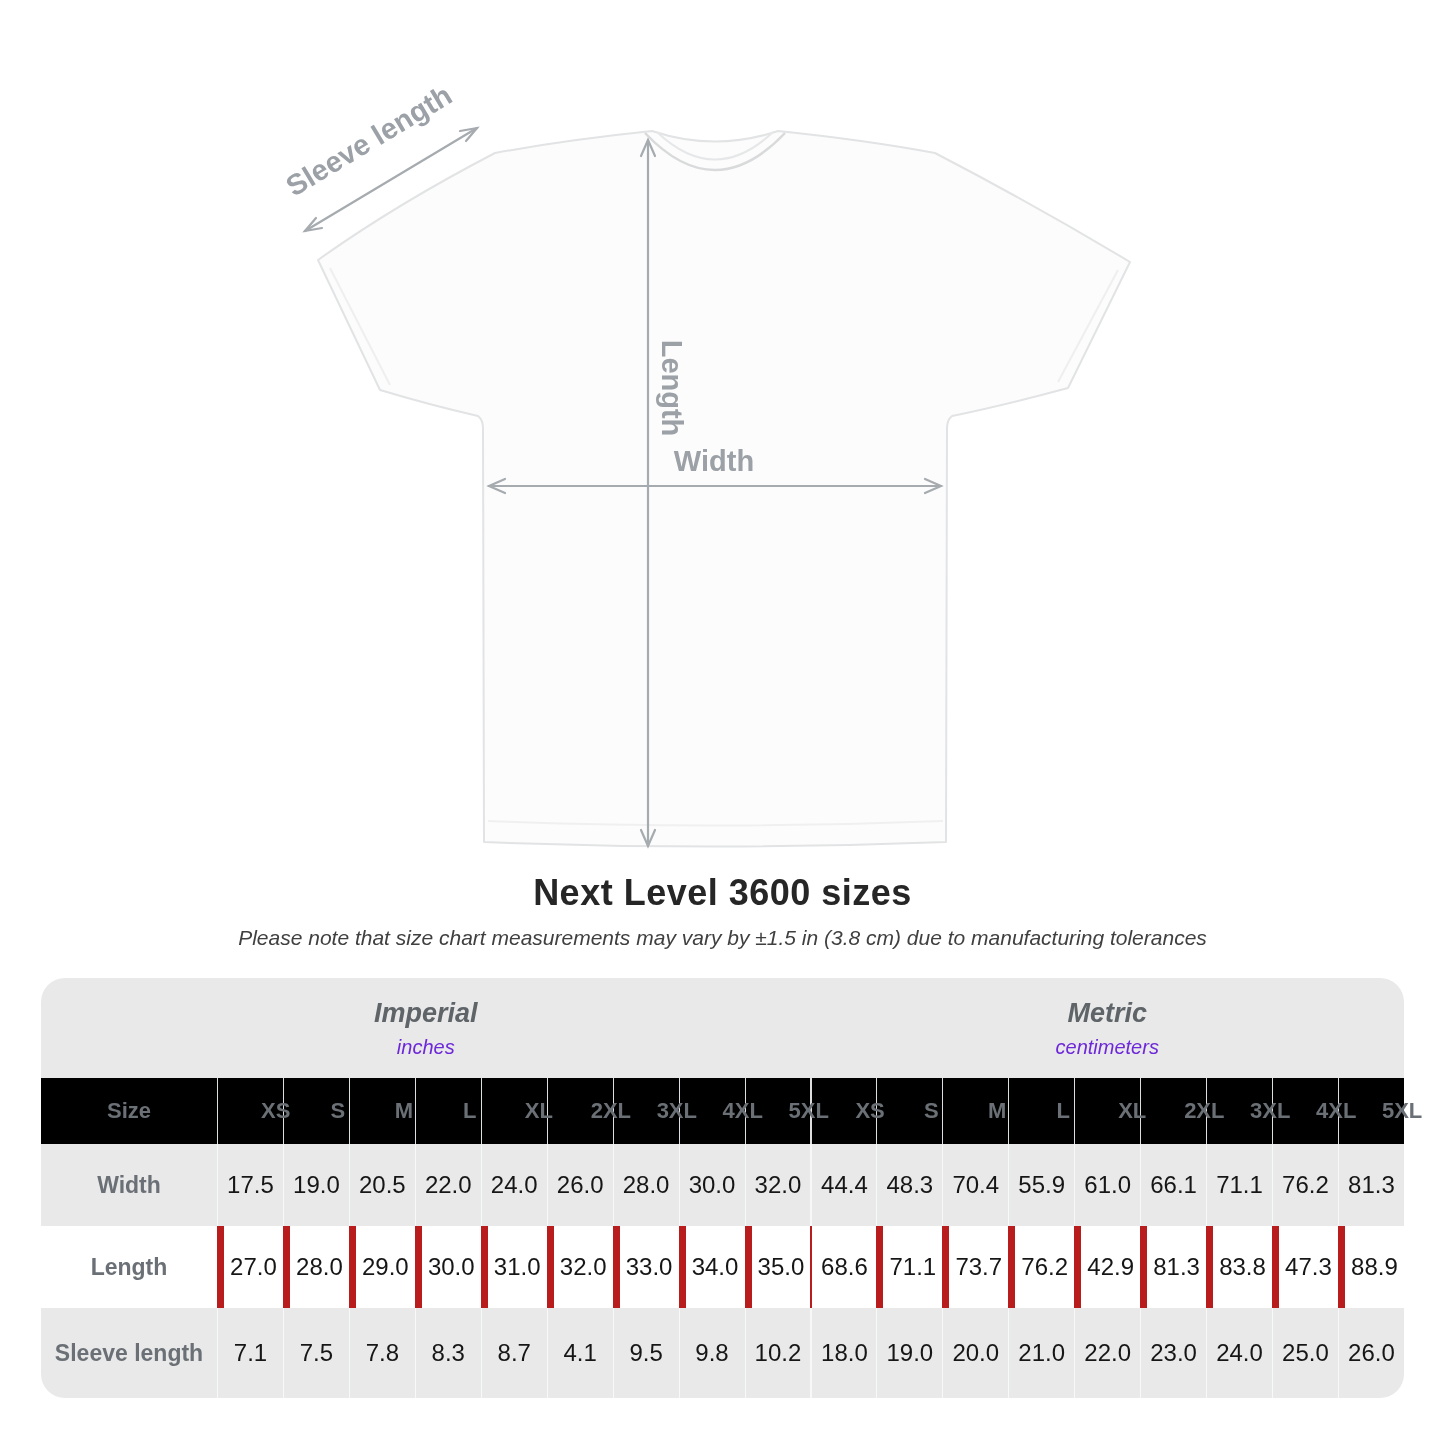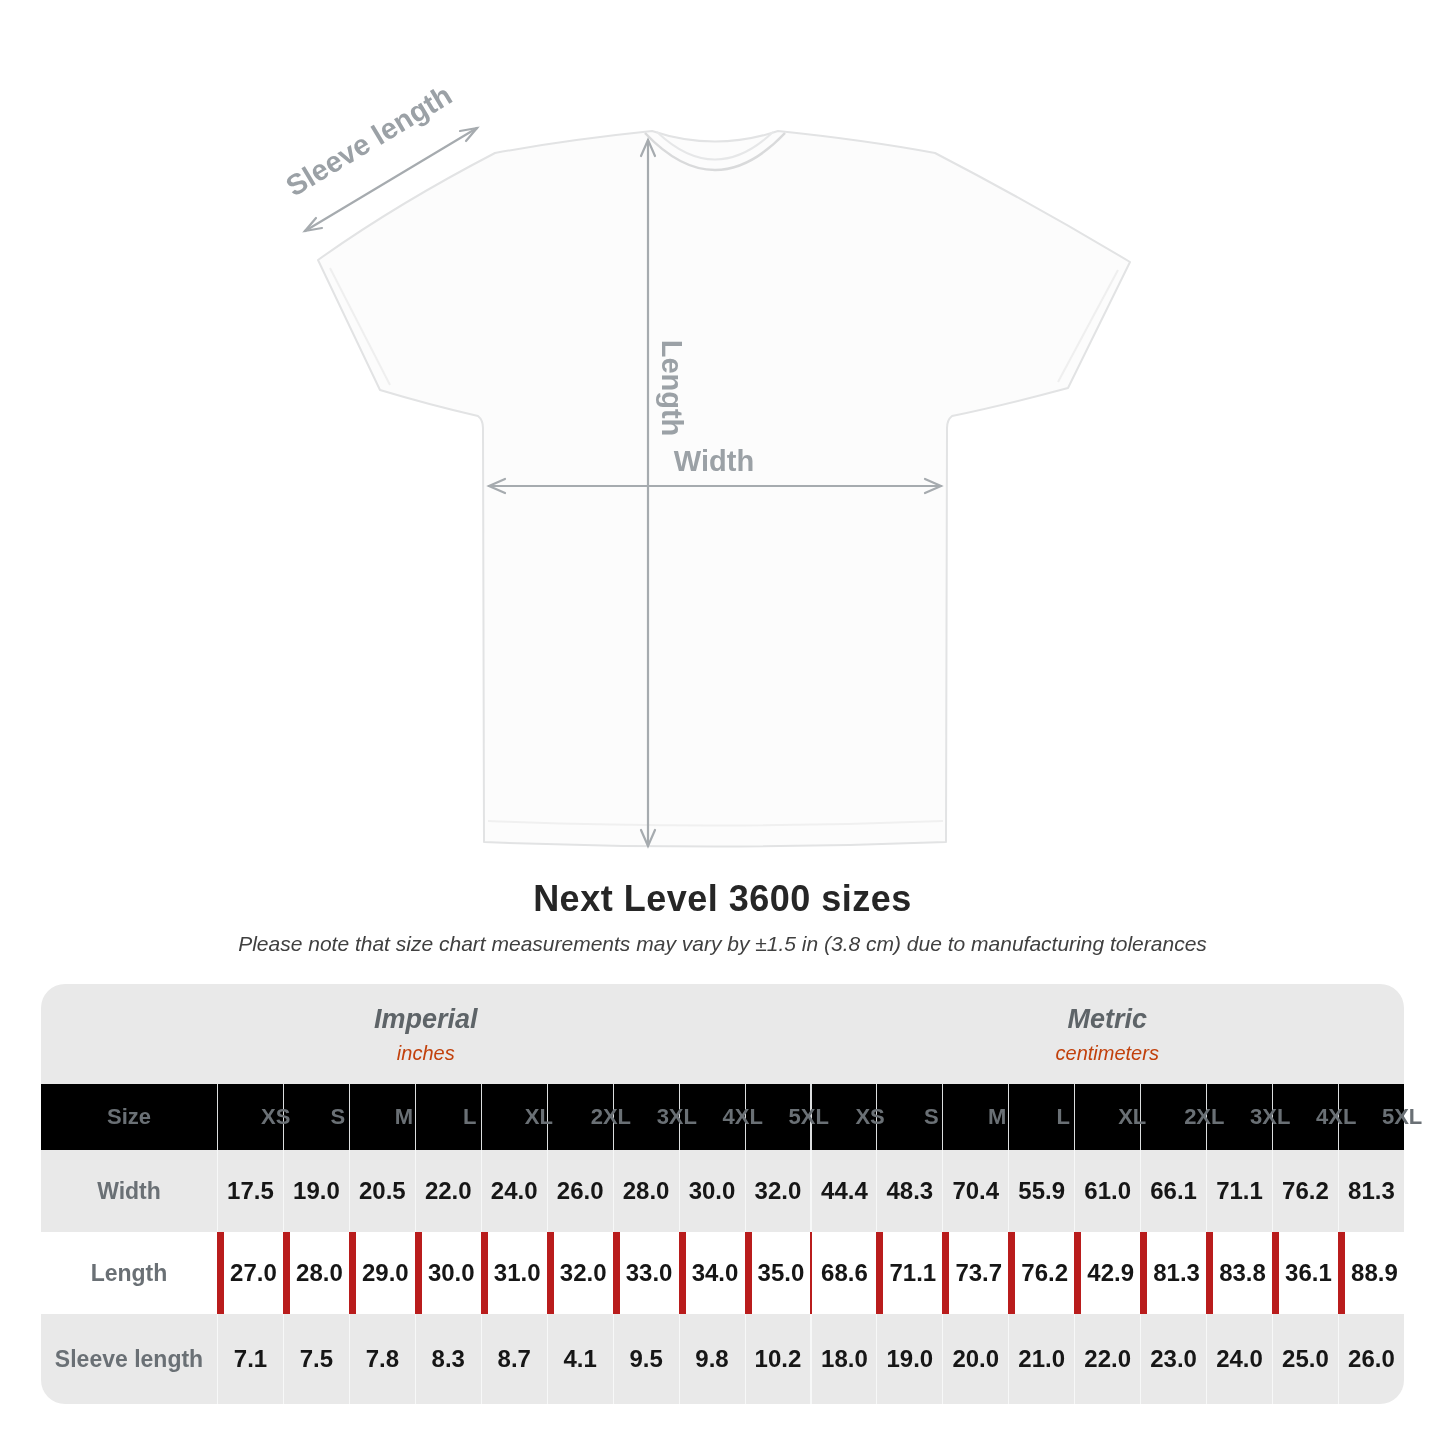--- a/index.html
+++ b/index.html
@@ -6,21 +6,21 @@
   html, body { background: #ffffff; }
   body {
     width: 1445px; height: 1445px;
     overflow: hidden;
     font-family: "Liberation Sans", sans-serif;
     position: relative;
   }
   .diagram-wrap { width: 1445px; height: 872px; position: relative; }
   .diagram-wrap svg { display: block; }
 
-  .title-block { text-align: center; margin-top: 6px; }
+  .title-block { text-align: center; }
   .chart-title {
     font-size: 36px; font-weight: bold; color: #262626;
     letter-spacing: 0.5px;
   }
   .chart-subtitle {
     margin-top: 12px;
     font-size: 21px; font-style: italic; color: #404040;
   }
 
   table.size-table {
@@ -35,37 +35,37 @@
   .group-row th {
     background: #e9e9e9;
     height: 100px;
     vertical-align: middle;
     text-align: center;
     font-weight: normal;
   }
   .group-row th:first-child { border-top-left-radius: 24px; }
   .group-row th:last-child  { border-top-right-radius: 24px; }
   .group-name { font-size: 27px; font-weight: bold; font-style: italic; color: #5e6468; }
-  .group-unit { font-size: 20px; font-style: italic; color: #c2410c; margin-top: 7px; }
+  .group-unit { font-size: 20px; font-style: italic; color: #6d28d9; margin-top: 7px; }
 
   .size-row th {
     height: 66px;
     background: #000000;
     text-align: center; vertical-align: middle;
     font-size: 22px; font-weight: bold; color: #6a7075;
   }
   .size-row th + th { border-left: 1px solid #dcdedf; padding-left: 43px; }
 
   tbody th, tbody td {
     height: 82px;
     text-align: center; vertical-align: middle;
   }
   tbody tr:last-child th, tbody tr:last-child td { height: 90px; }
   tbody th.label-cell { font-size: 23px; font-weight: bold; color: #6a7075; }
-  tbody td.value-cell { font-size: 24px; color: #161616; font-weight: bold; }
+  tbody td.value-cell { font-size: 24px; color: #161616; }
   tbody tr.shade > th, tbody tr.shade > td { background: #e9e9e9; }
   tbody tr.plain > th, tbody tr.plain > td { background: #ffffff; }
   tbody tr.plain > * + * { border-left: 7px solid #b91c1c; }
   tbody tr.shade > * + * { border-left: 1px solid #f7f8f8; }
   .metric-start { border-left-width: 2px !important; }
   tbody tr:last-child > *:first-child { border-bottom-left-radius: 24px; }
   tbody tr:last-child > *:last-child  { border-bottom-right-radius: 24px; }
 </style>
 </head>
 <body>
@@ -214,21 +214,21 @@
         <td class="value-cell">33.0</td>
         <td class="value-cell">34.0</td>
         <td class="value-cell">35.0</td>
         <td class="value-cell metric-start">68.6</td>
         <td class="value-cell">71.1</td>
         <td class="value-cell">73.7</td>
         <td class="value-cell">76.2</td>
         <td class="value-cell">42.9</td>
         <td class="value-cell">81.3</td>
         <td class="value-cell">83.8</td>
-        <td class="value-cell">36.1</td>
+        <td class="value-cell">47.3</td>
         <td class="value-cell">88.9</td>
       </tr>
       <tr class="shade">
         <th class="label-cell">Sleeve length</th>
         <td class="value-cell">7.1</td>
         <td class="value-cell">7.5</td>
         <td class="value-cell">7.8</td>
         <td class="value-cell">8.3</td>
         <td class="value-cell">8.7</td>
         <td class="value-cell">4.1</td>

